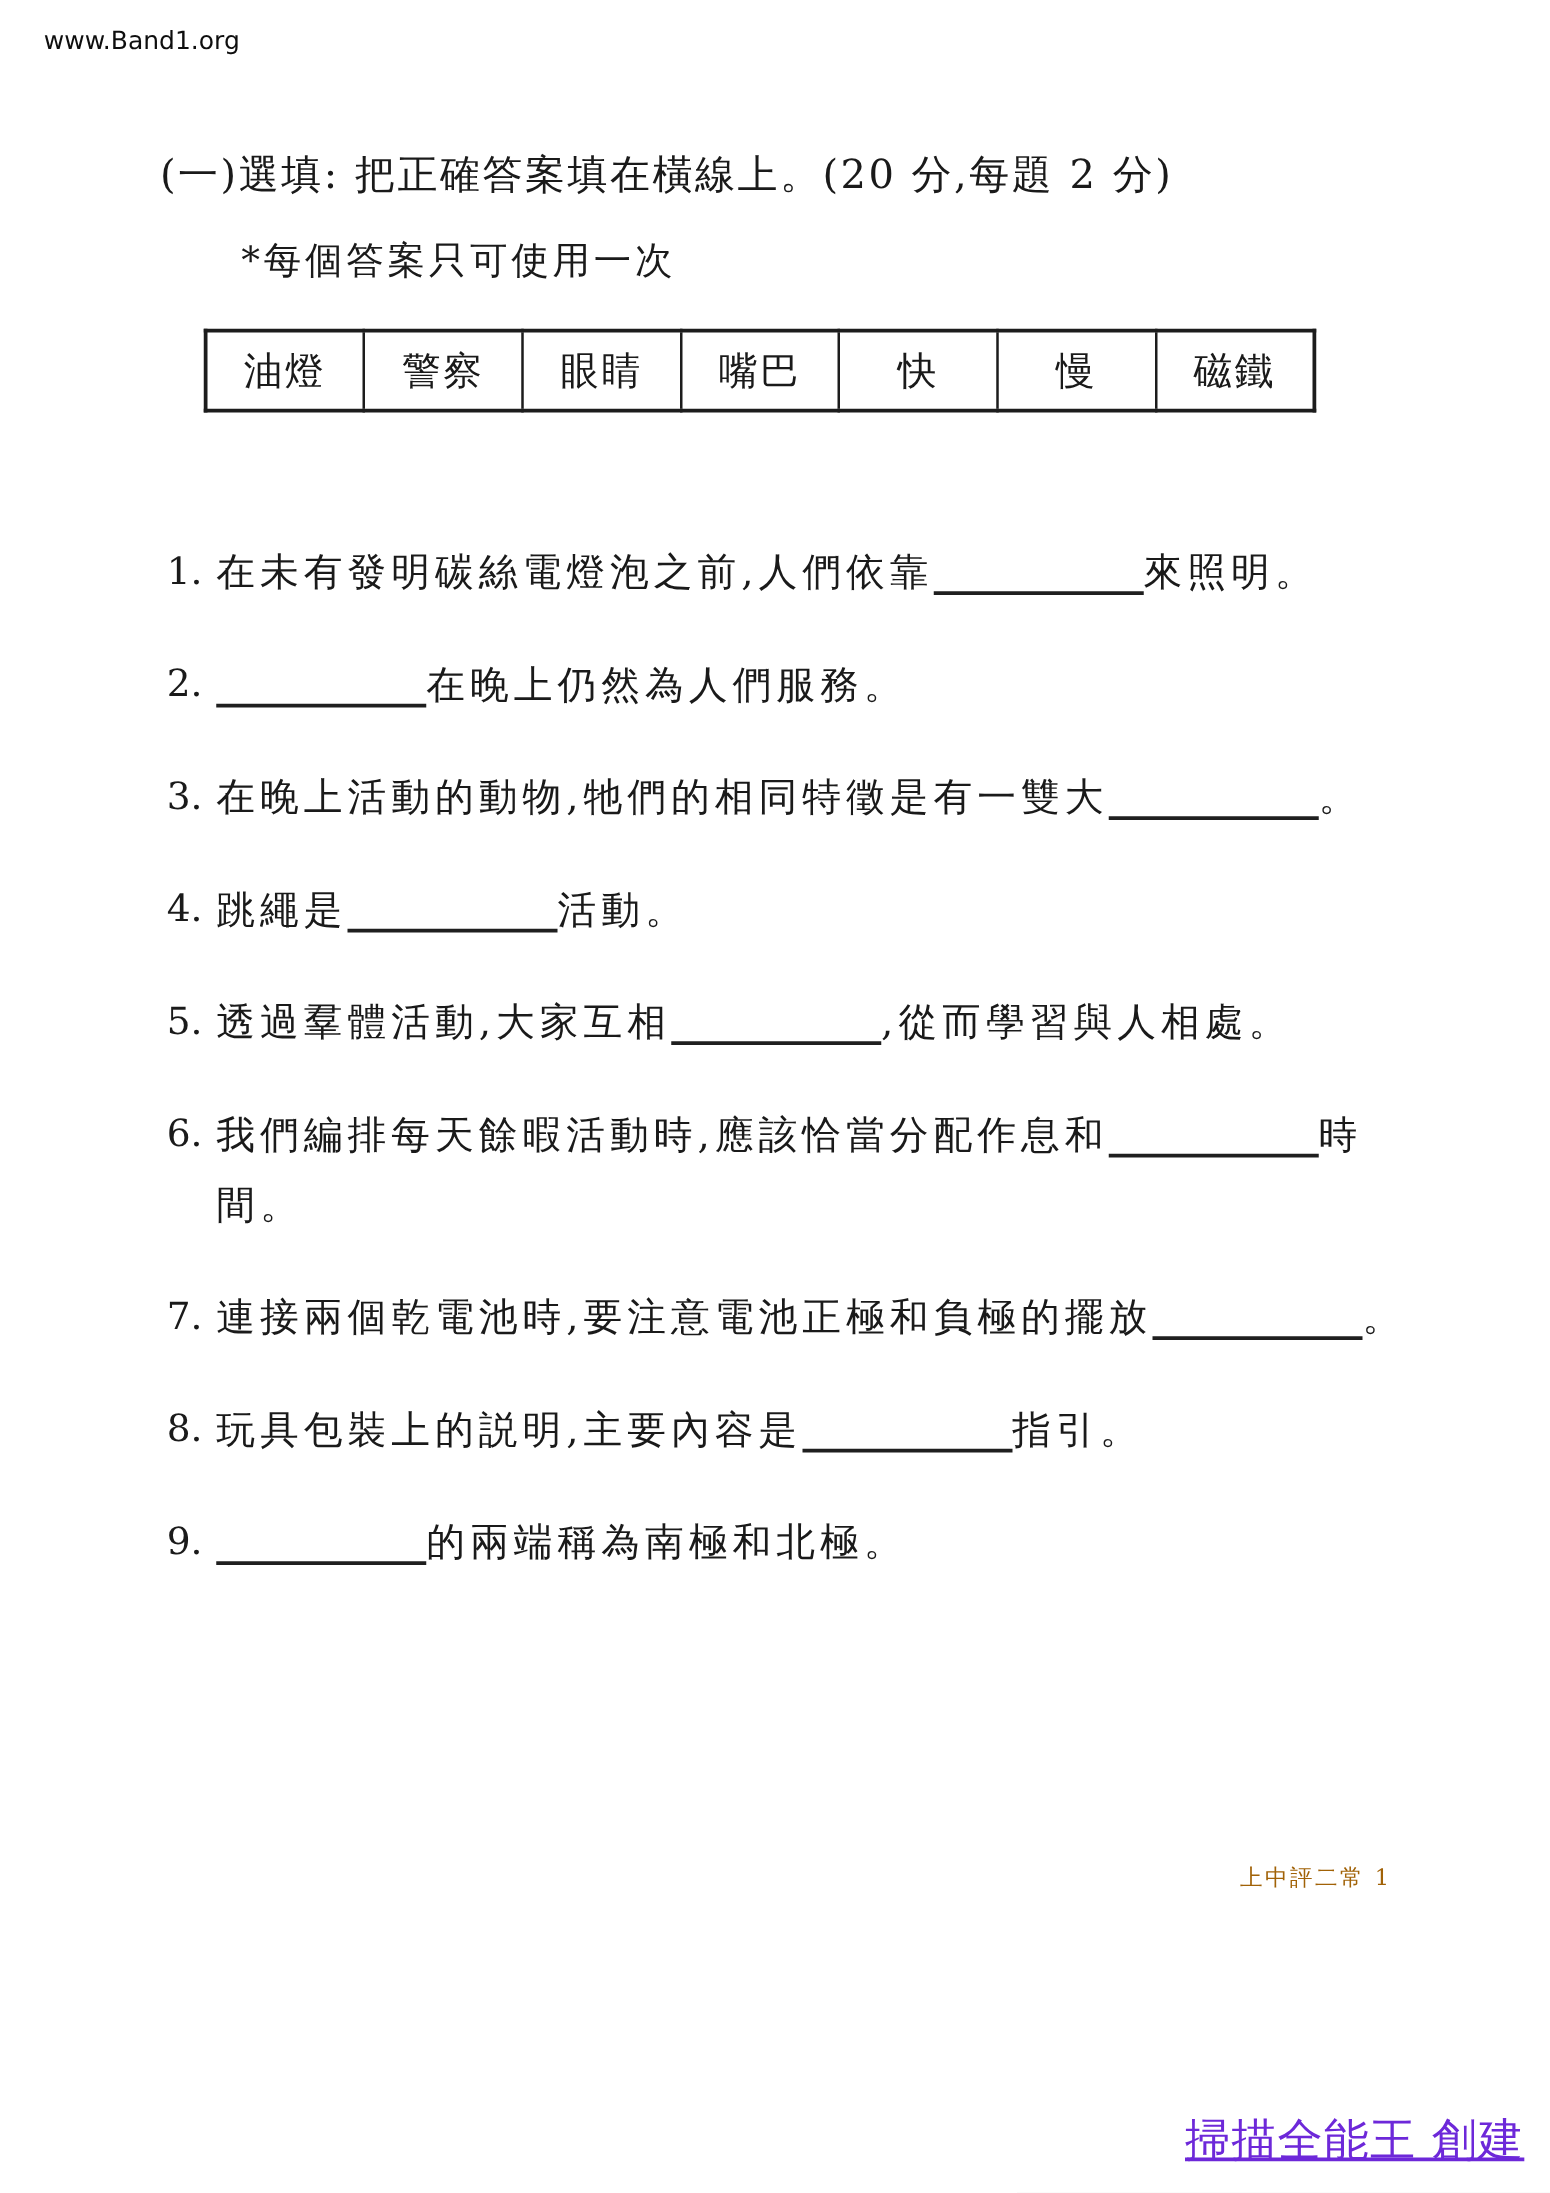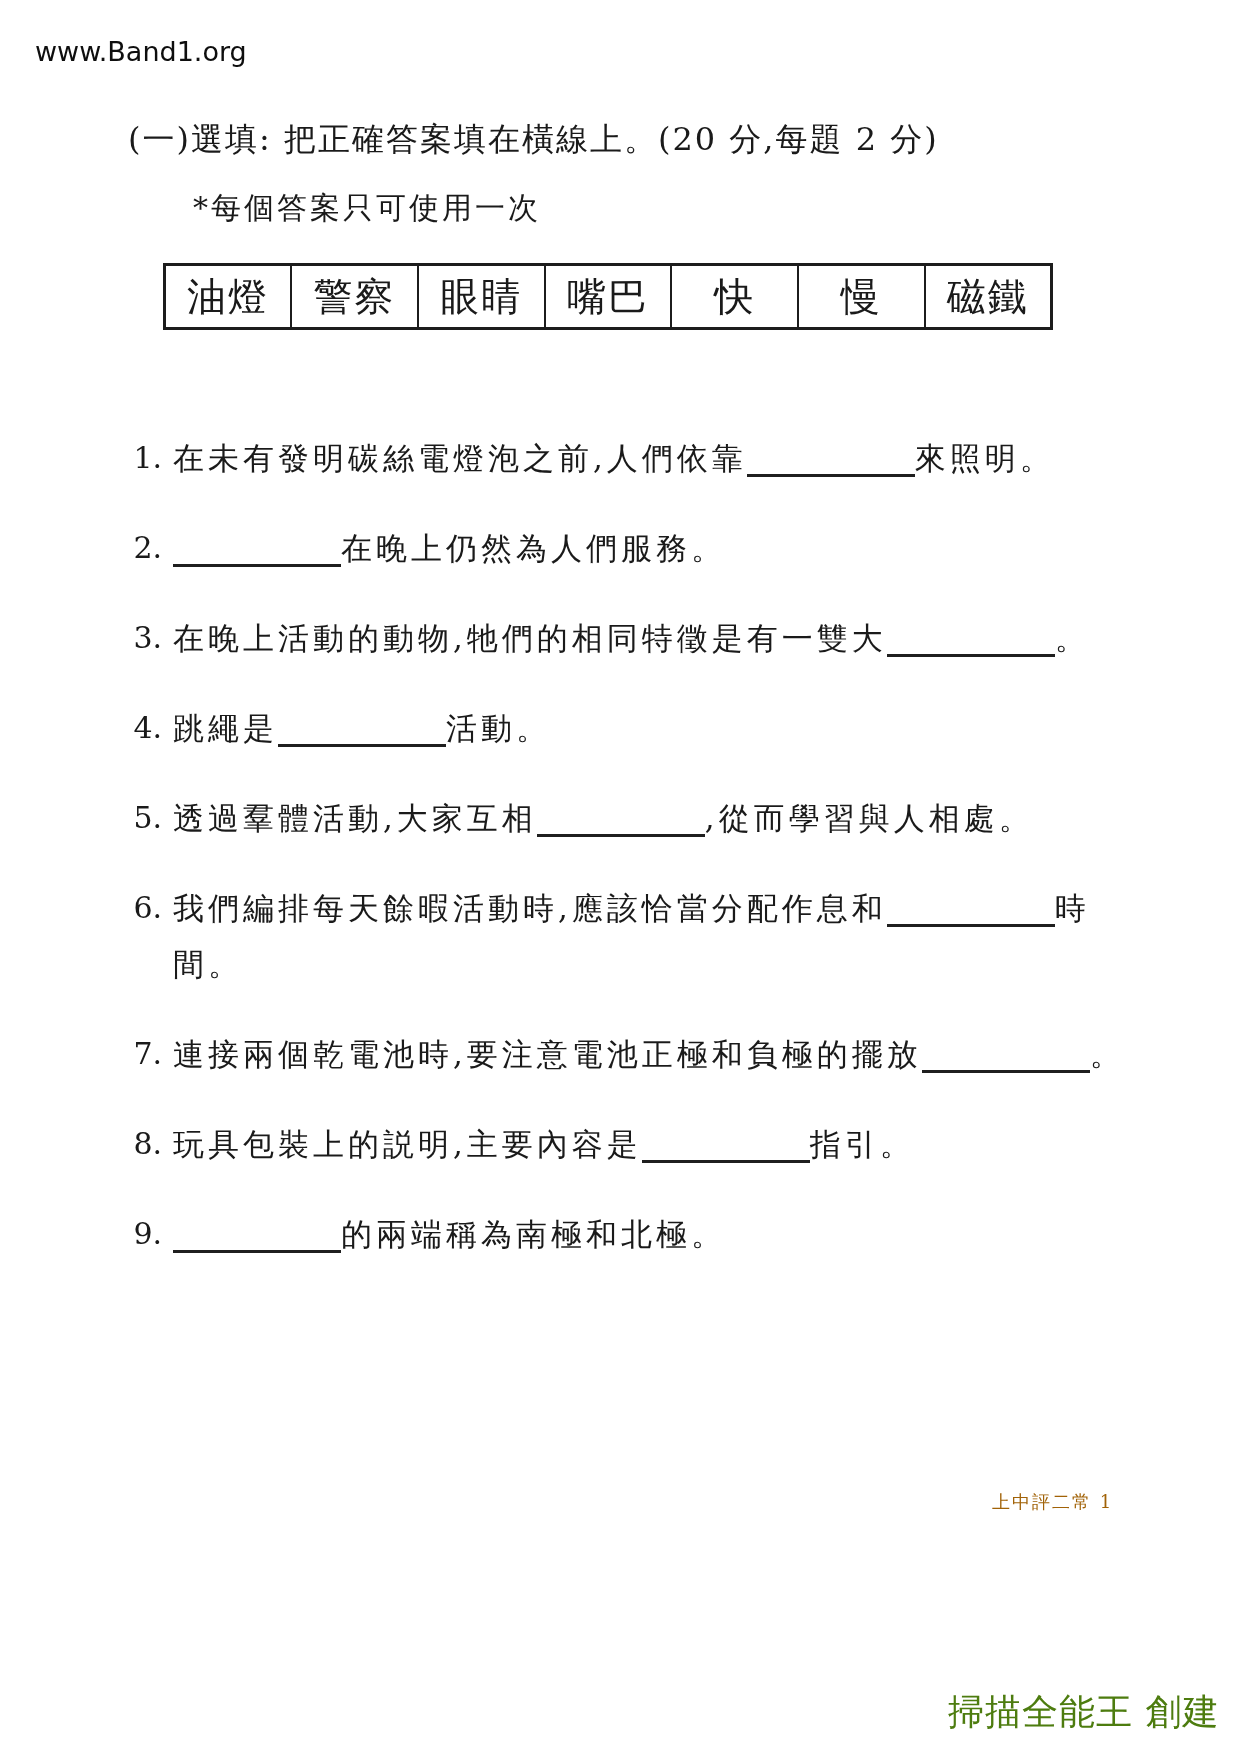--- a/index.html
+++ b/index.html
@@ -7,23 +7,23 @@
   body {
     width: 1240px; height: 1754px;
     position: relative;
     margin: 0 auto;
     background: #ffffff;
     font-family: "DejaVu Serif", serif;
     color: #1a1a1a;
     overflow: hidden;
   }
   .watermark {
-    position: absolute; top: 36px; left: 35px;
+    position: absolute; top: 20px; left: 35px;
     font-family: "DejaVu Sans", sans-serif;
-    font-size: 27px; color: #0e0e0e;
+    font-size: 20px; color: #0e0e0e;
   }
   .content { position: absolute; top: 0; left: 16px; width: 1240px; padding-left: 32px; }
   .title {
     margin: 118px 60px 0 80px;
     font-size: 32px; font-weight: normal;
     letter-spacing: 2px;
     white-space: nowrap;
   }
   .note {
     margin: 26px 0 0 145px;
@@ -35,21 +35,21 @@
     width: 890px;
     border-collapse: collapse;
     table-layout: fixed;
     border: 3px solid #1c1c1c;
   }
   table.word-bank td {
     border: 2px solid #1c1c1c;
     height: 64px;
     text-align: center;
     vertical-align: middle;
-    font-size: 39px;
+    font-size: 31px;
     letter-spacing: 2px;
   }
   .questions {
     margin: 100px 58px 0 80px;
   }
   .q {
     display: flex;
     align-items: flex-start;
     font-size: 31px;
     line-height: 56px;
@@ -75,21 +75,22 @@
   .q:nth-child(10) .blank { width: 200px; }
   .paper-code {
     position: absolute; left: 992px; top: 1490px;
     font-size: 18px; letter-spacing: 2px;
     color: #a16207;
   }
   .scanner-mark {
     position: absolute; left: 948px; top: 1688px;
     font-family: "DejaVu Sans", sans-serif;
     font-size: 36px; letter-spacing: 1px;
-    color: #4d7c0f;
+    color: #6d28d9;
+    text-decoration: underline;
   }
 </style>
 </head>
 <body>
 
 <div class="watermark">www.Band1.org</div>
 
 <div class="content">
   <h1 class="title">(一)選填: 把正確答案填在橫線上。(20 分,每題 2 分)</h1>
   <div class="note">*每個答案只可使用一次</div>

